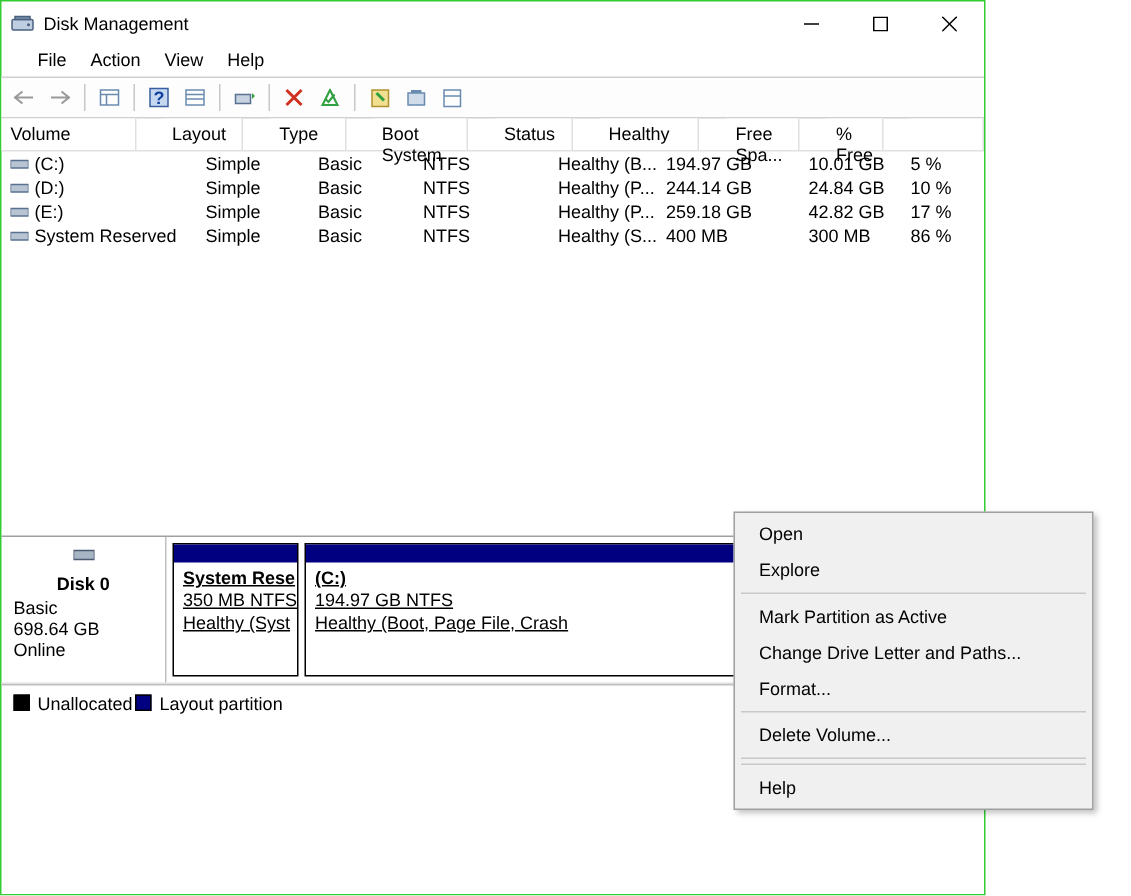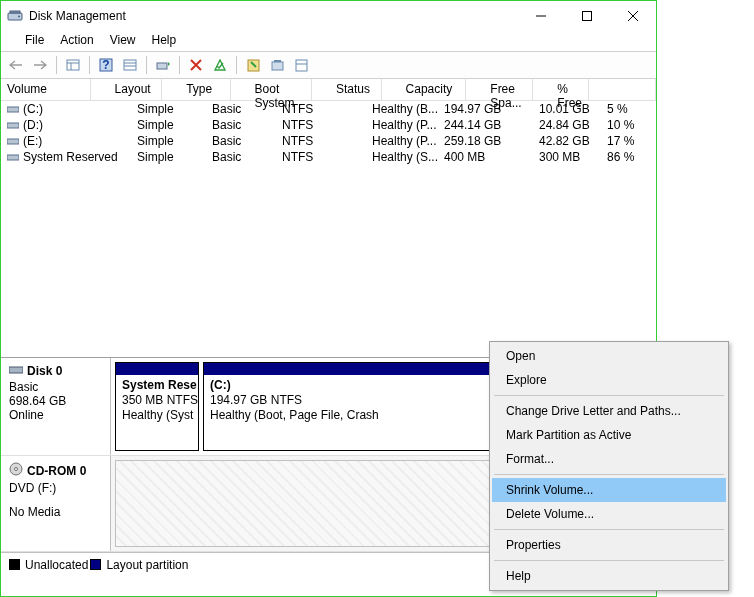--- a/index.html
+++ b/index.html
@@ -31,23 +31,23 @@
 .vol-row { height: 16px; display: flex; padding: 0; }
 .vol-row .cell { padding: 0 6px; display: flex; align-items: center; overflow: hidden; white-space: nowrap; }
 .c0 { width: 130px; } .c1 { width: 75px; } .c2 { width: 70px; } .c3 { width: 90px; }
 .c4 { width: 72px; } .c5 { width: 95px; } .c6 { width: 68px; } .c7 { width: 50px; } .c8 { width:68px; }
 .disk-glyph { width:12px; height:10px; margin-right:4px; display:flex; align-items:center; }
 
 
 .gview { border-top: 1px solid #a0a0a0; }
 .gv-row { display: flex; border-bottom: 1px solid #e0e0e0; }
 .gv-side { width: 110px; border-right: 1px solid #c0c0c0; padding: 6px 8px; }
-.gv-side .dname { font-weight: bold; margin-bottom: 2px; display:flex; align-items:center; gap:4px;}
+.gv-side .dname { font-weight: bold; margin-bottom: 2px; display:flex; align-items:center; gap:4px;flex-direction:column;}
 .gv-main { flex: 1; display: flex; padding: 4px; gap: 4px; }
-.part { border: 1px solid #000; display: flex; flex-direction: column; }
+.part { border: 1px solid #000; display: flex; flex-direction: column; text-decoration: underline; }
 .part .pbar { height: 12px; background: #000080; }
 .part.selected .pbar { background: repeating-linear-gradient(45deg,#000080,#000080 4px,#4444aa 4px,#4444aa 6px); }
 .part .pbody { padding: 3px 6px; line-height: 1.25; overflow:hidden; white-space:nowrap; }
 .part .pname { font-weight: bold; }
 .gv-row.disk0 { height: 98px; }
 .gv-row.cdrom { height: 96px; }
 .gv-cdmain { flex:1; background:#f5f5f5; display:flex; align-items:stretch; padding:4px;}
 .gv-cdmain .empty { flex:1; border:1px solid #c0c0c0; background:repeating-linear-gradient(45deg,#f8f8f8,#f8f8f8 6px,#eeeeee 6px,#eeeeee 8px);}
 
 
@@ -175,21 +175,21 @@
         </svg>
       </div>
   </div>
 
   <div class="vol-head">
     <div class="col c0">Volume</div>
     <div class="col c1">Layout</div>
     <div class="col c2">Type</div>
     <div class="col c3">Boot System</div>
     <div class="col c4">Status</div>
-    <div class="col c5">Capacity</div>
+    <div class="col c5">Healthy</div>
     <div class="col c6">Free Spa...</div>
     <div class="col c7">% Free</div>
     <div class="col c8"></div>
   </div>
 
   <div class="vol-body">
     <div class="vol-row">
       <div class="cell c0">
           <span class="disk-glyph">
             <svg width="12" height="8" viewBox="0 0 12 8">
@@ -292,59 +292,40 @@
         <div class="part selected" style="width:110px">
           <div class="pbar"></div>
           <div class="pbody">
             <div class="pname">(D:)</div>
             <div>244.14 GB NTFS</div>
             <div>Healthy (Primary Pa</div>
           </div>
         </div>
       </div>
     </div>
-    <div class="gv-row cdrom">
-      <div class="gv-side">
-        <div class="dname">
-            <span><svg width="14" height="14" viewBox="0 0 14 14">
-                <circle cx="7" cy="7" r="6" fill="#d8d8d8" stroke="#707070"></circle>
-                <circle cx="7" cy="7" r="1.5" fill="#fff" stroke="#707070"></circle>
-              </svg></span>
-            <span>CD-ROM 0</span>
-          </div>
-        <div>DVD (F:)</div>
-        <div style="height:10px"></div>
-        <div>No Media</div>
-      </div>
-      <div class="gv-cdmain">
-          <div class="empty"></div>
-        </div>
-    </div>
   </div>
 
   <div class="legend">
     <div class="litem">
         <div class="sw" style="background:#000"></div>
         <span>Unallocated</span>
       </div>
     <div class="litem">
         <div class="sw" style="background:#000080"></div>
         <span>Layout partition</span>
       </div>
   </div>
 
   <div class="context">
     <div class="ci">Open</div>
     <div class="ci">Explore</div>
     <div class="cs"></div>
+    <div class="ci">Mark Partition as Active</div>
     <div class="ci">Change Drive Letter and Paths...</div>
-    <div class="ci">Mark Partition as Active</div>
     <div class="ci">Format...</div>
     <div class="cs"></div>
-    <div class="ci highlight">Shrink Volume...</div>
     <div class="ci">Delete Volume...</div>
     <div class="cs"></div>
-    <div class="ci">Properties</div>
     <div class="cs"></div>
     <div class="ci">Help</div>
   </div>
 
 </div>
 
 </body></html>

